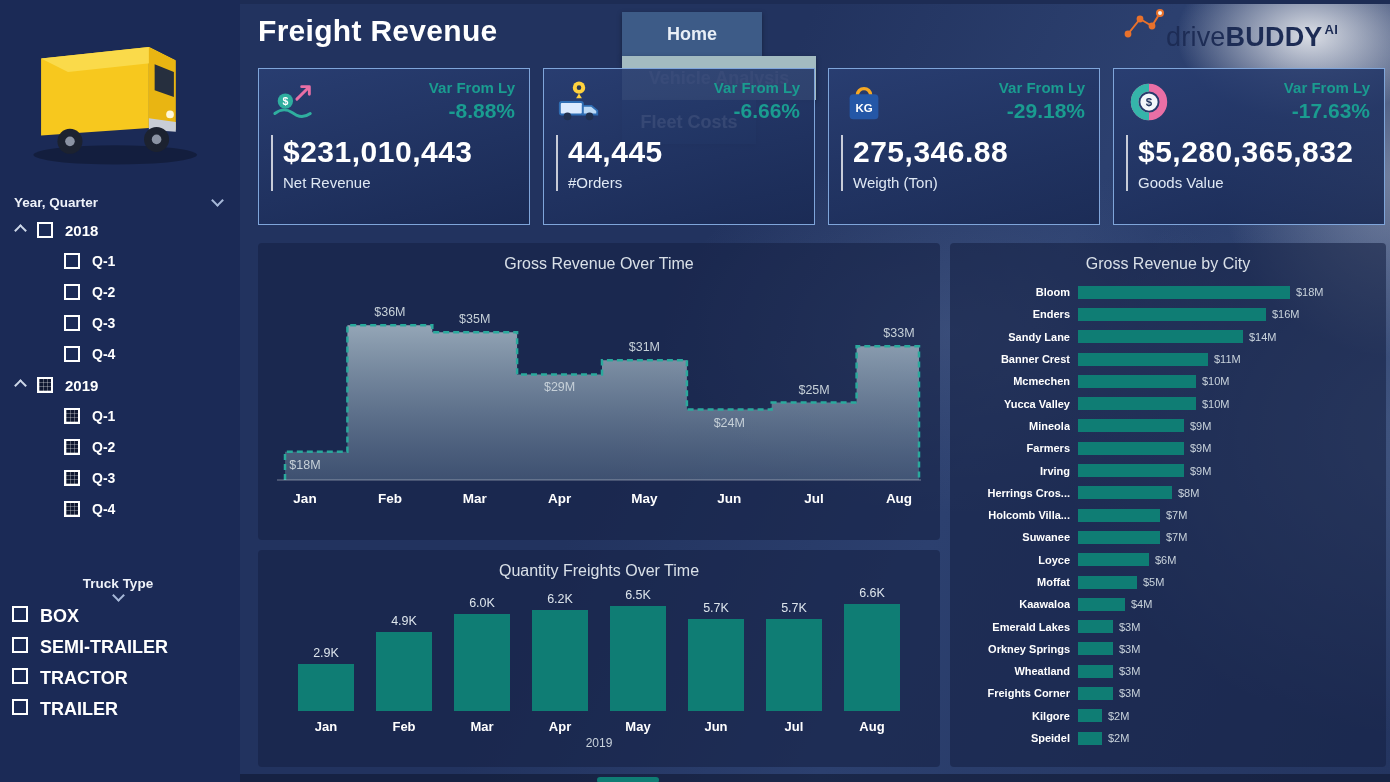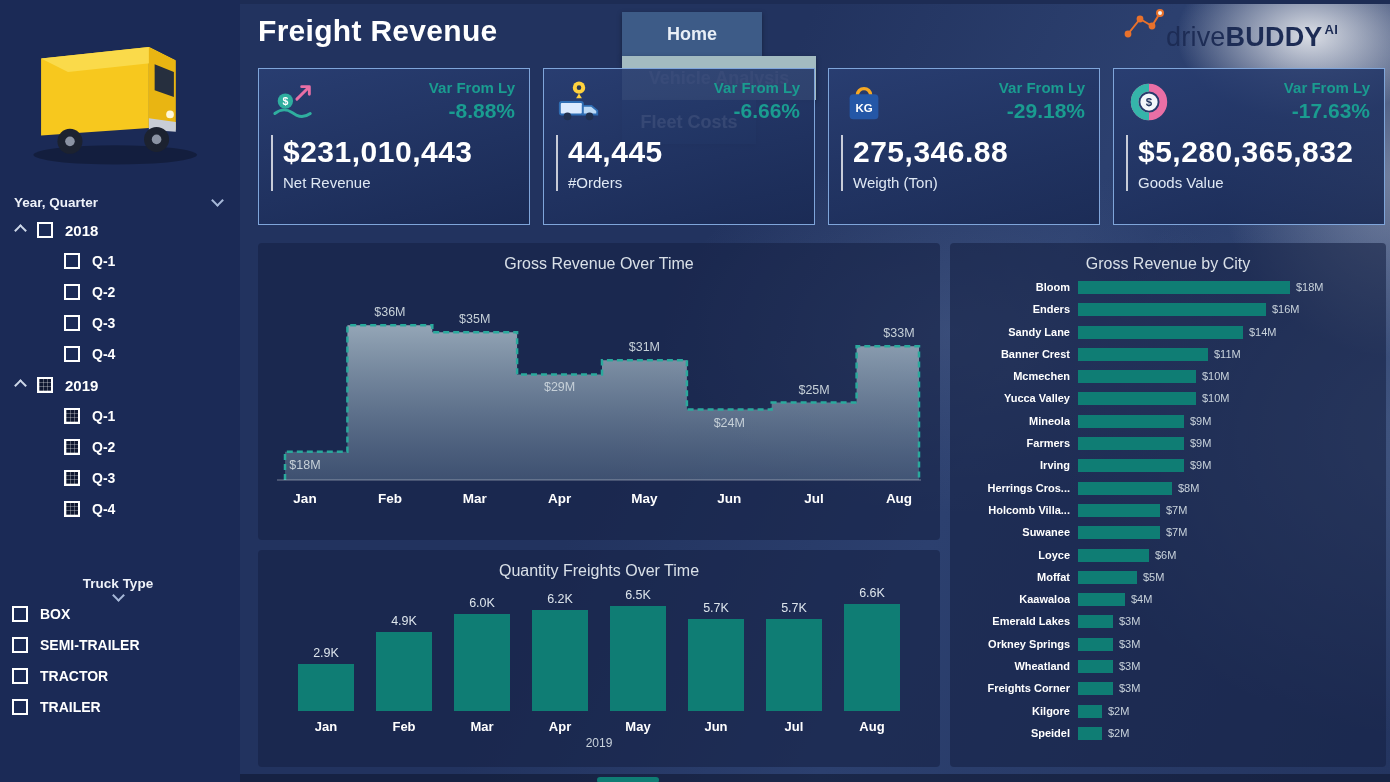--- a/index.html
+++ b/index.html
@@ -19,21 +19,21 @@
   .trow.year{padding-left:16px;font-size:15px;}
   .trow.quarter{padding-left:64px;font-size:14px;}
   .caret{width:9px;height:9px;border-top:2px solid #cdd7e8;border-right:2px solid #cdd7e8;
     transform:rotate(-45deg);margin-right:12px;margin-top:4px;flex:none;}
   .cb{width:16px;height:16px;border:2px solid #fff;margin-right:12px;background:transparent;flex:none;}
   .cb.checked{background-color:#0f1730;
     background-image:repeating-linear-gradient(0deg,rgba(255,255,255,0.30) 0 1px,transparent 1px 4px),
                      repeating-linear-gradient(90deg,rgba(255,255,255,0.30) 0 1px,transparent 1px 4px);}
   #truckTypeHead{margin-top:44px;flex-direction:column;}
   .truck-types{margin-top:6px;}
-  .trow.ttype{padding-left:12px;font-size:14px;}
+  .trow.ttype{padding-left:12px;font-size:18px;}
 
   
   #main{position:absolute;left:240px;top:4px;width:1150px;height:782px;
     background:
       radial-gradient(ellipse 190px 120px at 93% 4%, rgba(234,236,240,0.92), rgba(234,236,240,0) 70%),
       radial-gradient(ellipse 260px 260px at 101% 22%, rgba(205,212,225,0.45), rgba(205,212,225,0) 70%),
       radial-gradient(ellipse 520px 420px at 104% 55%, rgba(125,150,190,0.32), rgba(125,150,190,0) 72%),
       radial-gradient(ellipse 420px 260px at 62% 42%, rgba(140,160,195,0.16), rgba(140,160,195,0) 70%),
       linear-gradient(115deg,#22335f 38%,#2c406f 62%,#243560 100%);}
   #pageTitle{position:absolute;left:18px;top:10px;font-size:30px;font-weight:bold;color:#fff;letter-spacing:0.3px;}
@@ -74,21 +74,21 @@
   #areaSvg{display:block;margin:2px auto 0;}
 
   #barsWrap{display:flex;align-items:flex-end;justify-content:center;gap:22px;height:152px;margin-top:2px;}
   .bcol{width:56px;display:flex;flex-direction:column;align-items:center;justify-content:flex-end;}
   .bval{font-size:12.5px;color:#dde5ec;margin-bottom:4px;}
   .bbar{width:56px;background:#0f7d74;}
   .bmonth{width:60px;text-align:center;color:#fff;font-weight:bold;font-size:13px;margin-top:8px;}
   #barXlabel{text-align:center;color:#c9d2dc;font-size:12px;margin-top:2px;}
 
   #cityRows{margin-top:8px;padding-left:8px;}
-  .crow{display:flex;height:22.3px;}
+  .crow{display:flex;align-items:center;height:22.3px;}
   .clabel{width:112px;text-align:right;color:#fff;font-weight:bold;font-size:11px;flex:none;
     white-space:nowrap;overflow:hidden;}
   .cbar{height:13px;background:#0f7d74;margin-left:8px;flex:none;}
   .cval{margin-left:6px;color:#c9d3dc;font-size:11px;}
 
   
   #hscroll{position:absolute;left:0;right:0;bottom:0;height:12px;background:rgba(12,20,44,0.55);}
   #hthumb{position:absolute;left:357px;bottom:3px;width:62px;height:6px;background:#0f7d74;border-radius:3px;cursor:pointer;}
 </style>
 </head>

